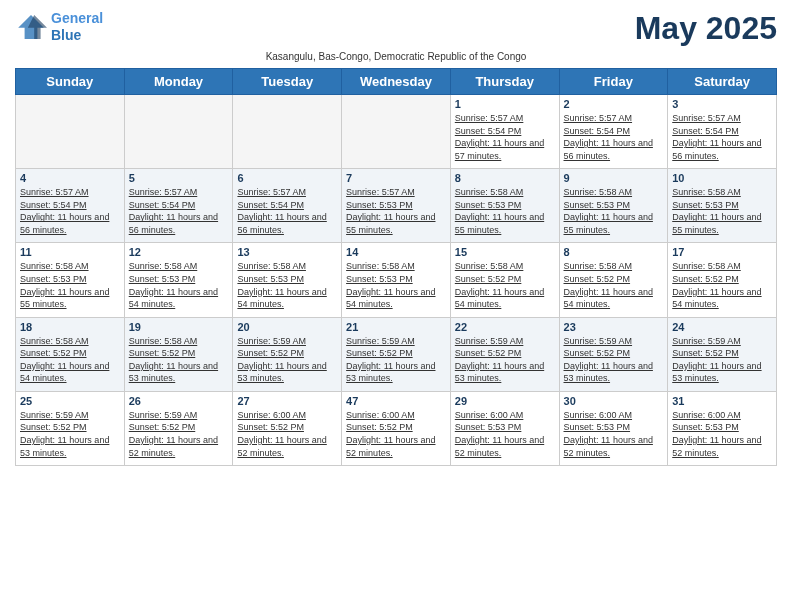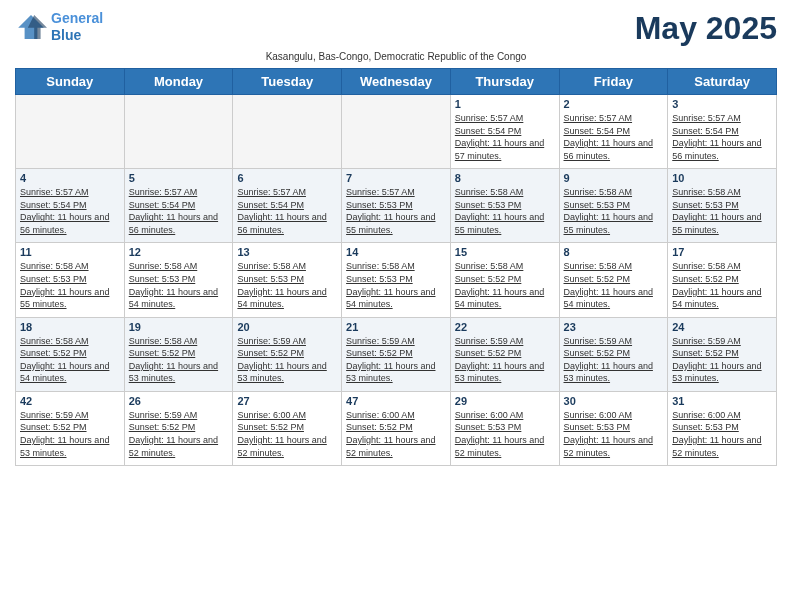--- a/index.html
+++ b/index.html
@@ -233,21 +233,21 @@
             <span class="day-num">23</span>
             <div class="cell-text">Sunrise: 5:59 AM<br>Sunset: 5:52 PM<br>Daylight: 11 hours and 53 minutes.</div>
           </td>
           <td class="alt-row">
             <span class="day-num">24</span>
             <div class="cell-text">Sunrise: 5:59 AM<br>Sunset: 5:52 PM<br>Daylight: 11 hours and 53 minutes.</div>
           </td>
         </tr>
         <tr>
           <td>
-            <span class="day-num">42</span>
+            <span class="day-num">25</span>
             <div class="cell-text">Sunrise: 5:59 AM<br>Sunset: 5:52 PM<br>Daylight: 11 hours and 53 minutes.</div>
           </td>
           <td>
             <span class="day-num">26</span>
             <div class="cell-text">Sunrise: 5:59 AM<br>Sunset: 5:52 PM<br>Daylight: 11 hours and 52 minutes.</div>
           </td>
           <td>
             <span class="day-num">27</span>
             <div class="cell-text">Sunrise: 6:00 AM<br>Sunset: 5:52 PM<br>Daylight: 11 hours and 52 minutes.</div>
           </td>

